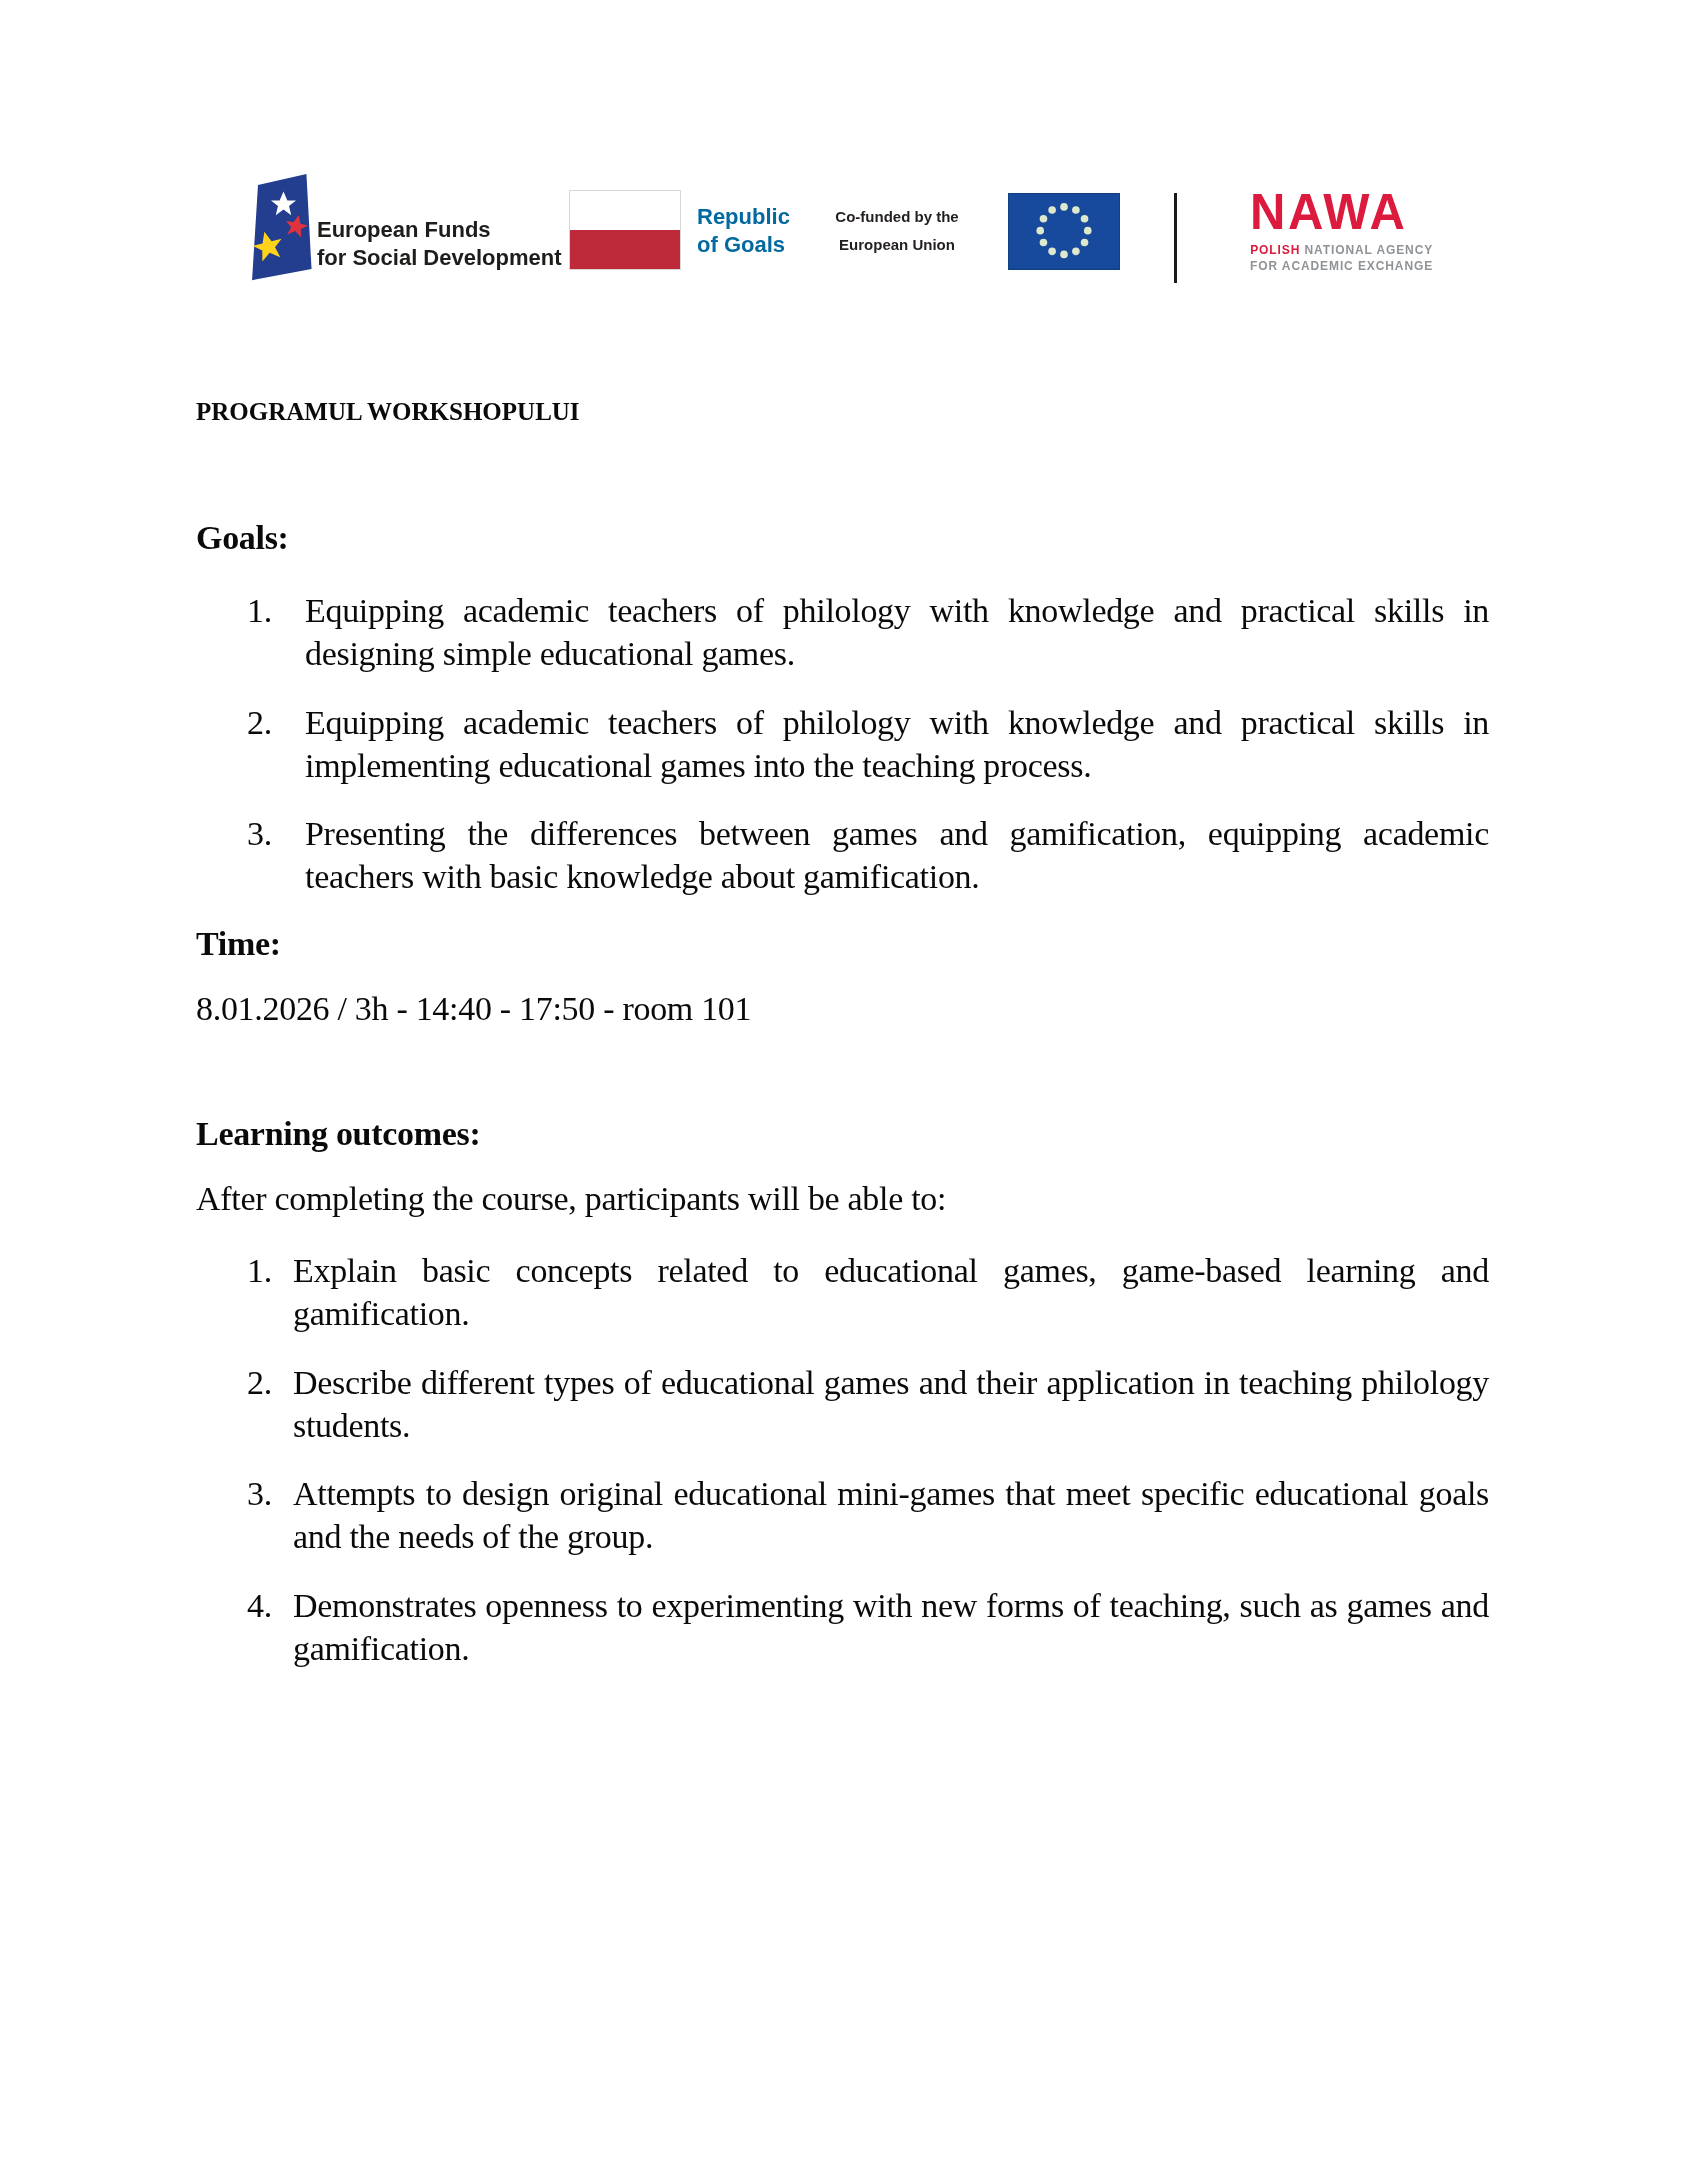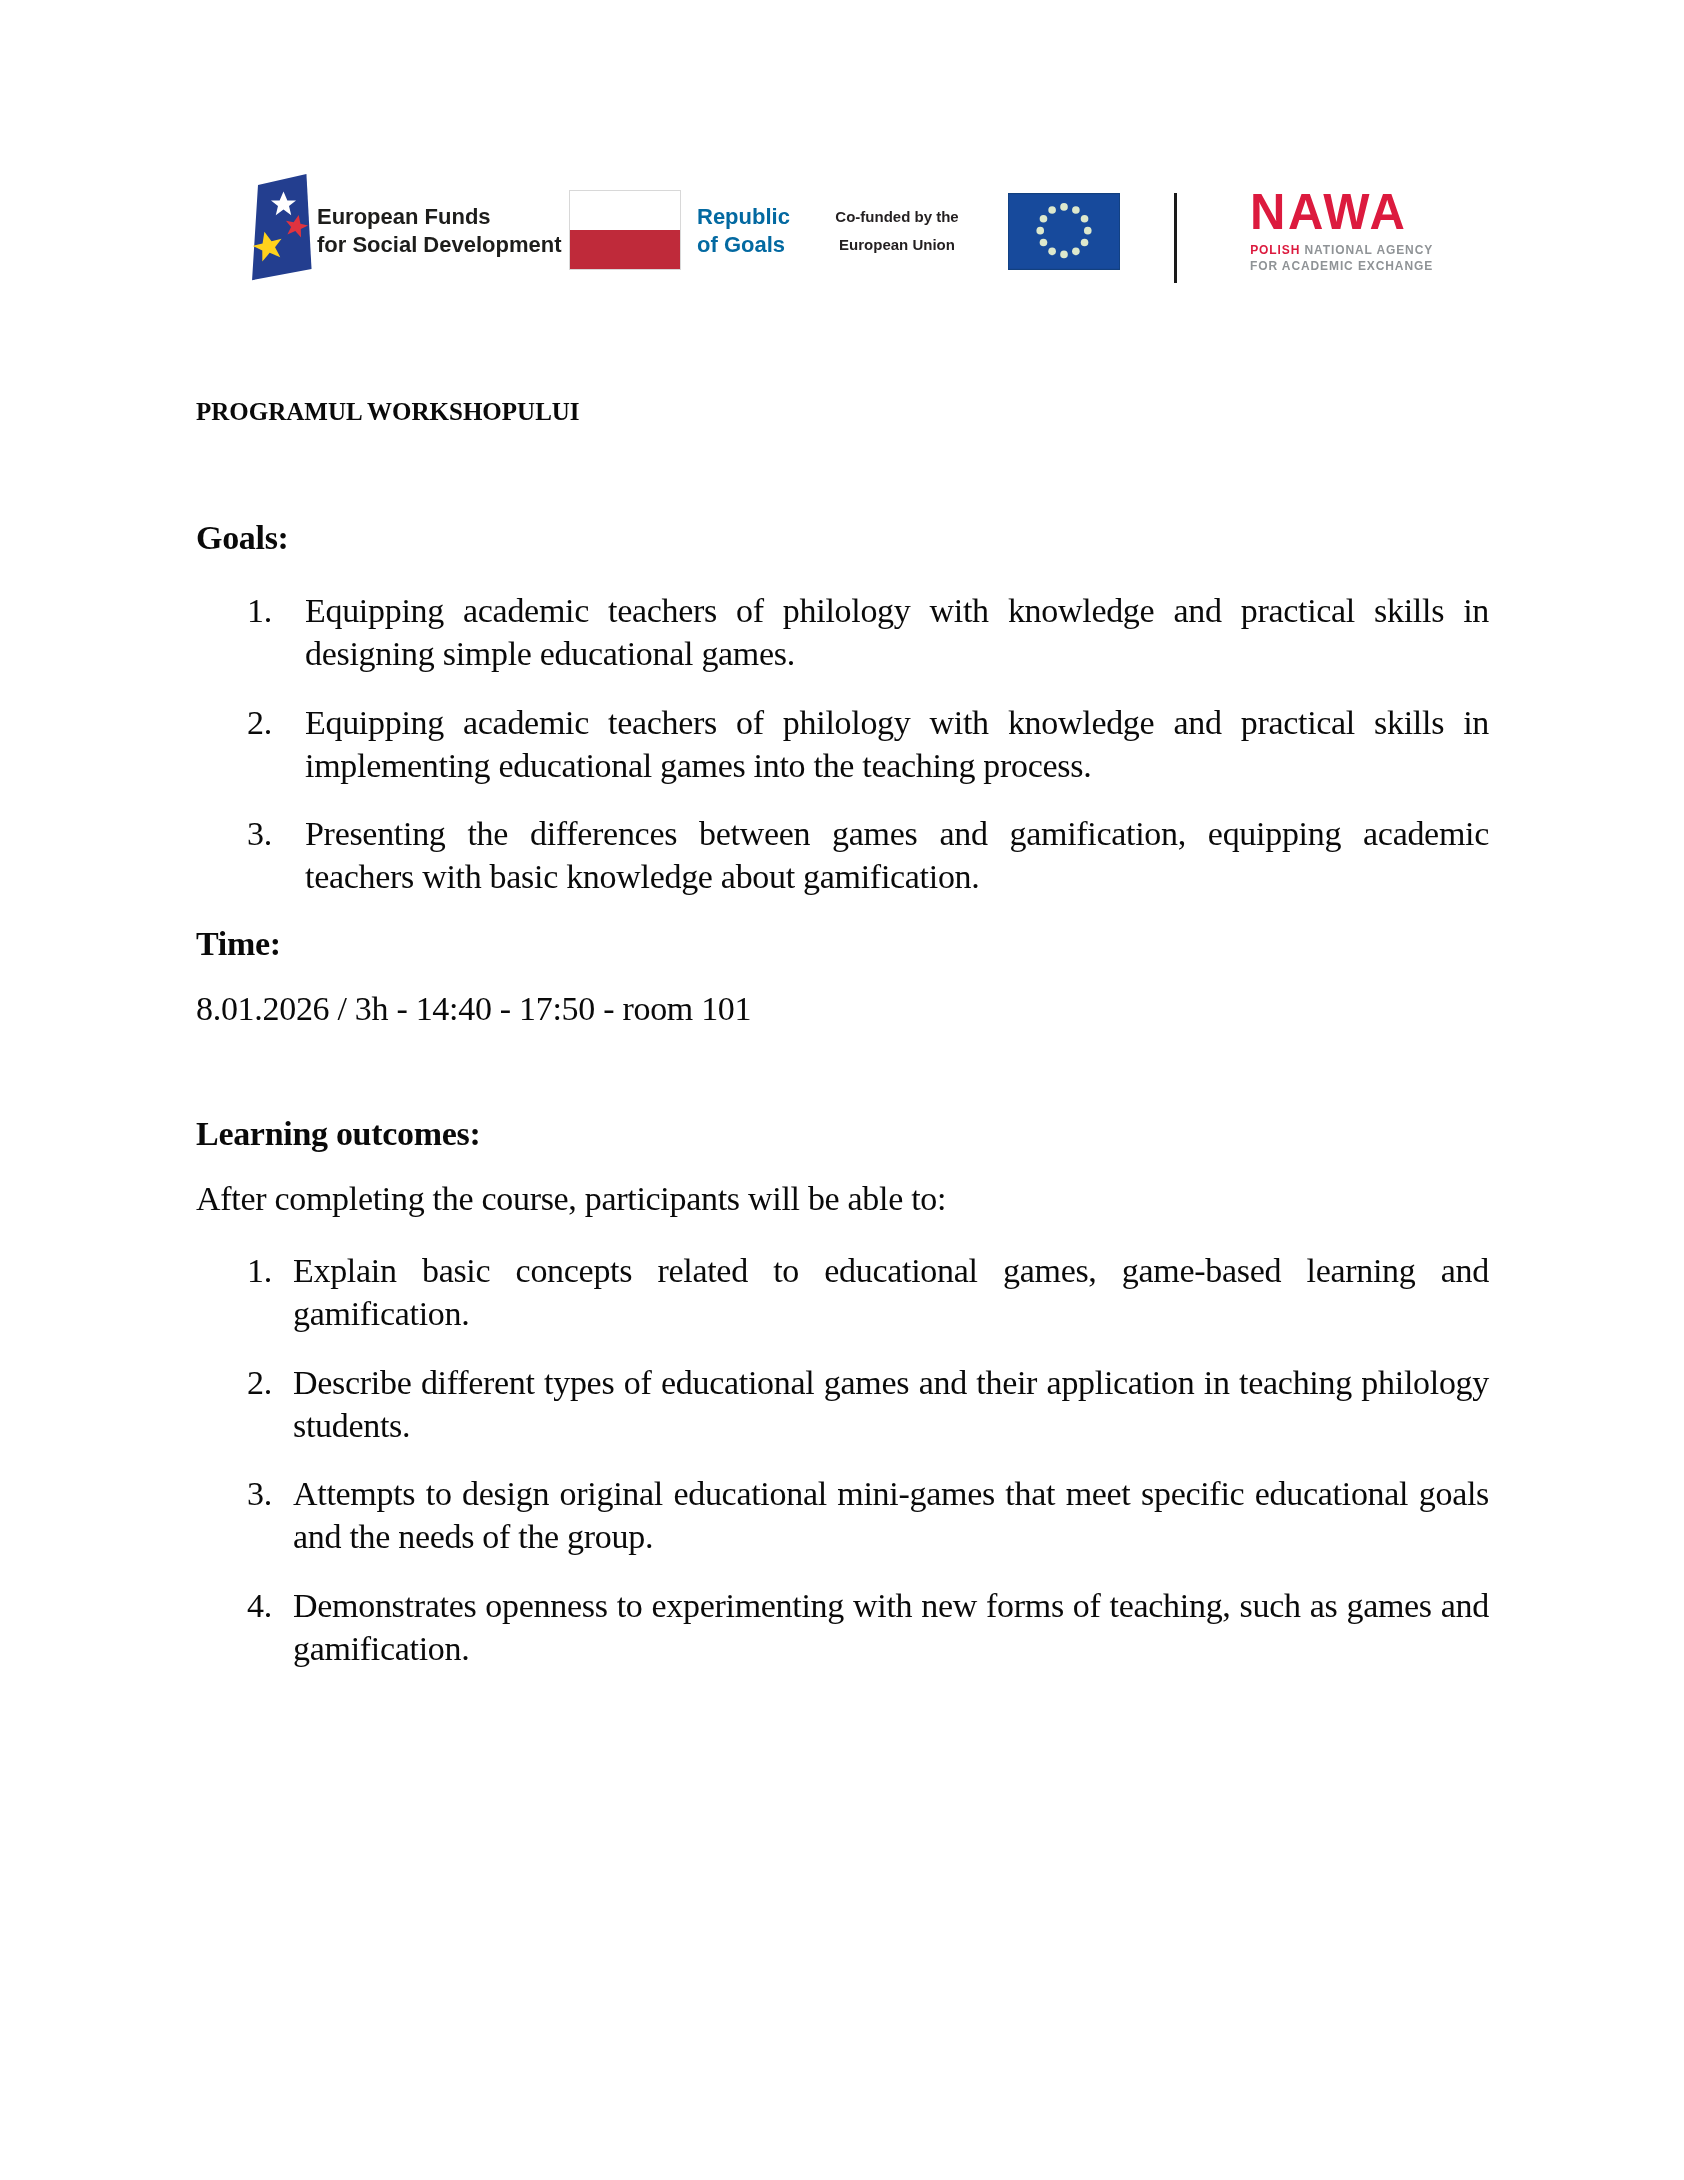--- a/index.html
+++ b/index.html
@@ -5,21 +5,21 @@
   html,body { margin:0; padding:0; background:#ffffff; }
   .page {
     position:relative; width:1685px; height:2181px;
     background:#ffffff; overflow:hidden;
     font-family:"Liberation Serif", serif; color:#0a0a0a;
   }
   
   .logo-bar { position:absolute; left:0; top:0; width:1685px; height:307px; }
   .funds-flag { position:absolute; left:252px; top:174px; }
   .funds-text {
-    position:absolute; left:317px; top:203px;
+    position:absolute; left:317px; top:216px;
     font-family:"Liberation Sans", sans-serif; font-weight:bold;
     font-size:22px; line-height:28px; color:#1d1d1b;
   }
   .pl-flag {
     position:absolute; left:569px; top:190px; width:112px; height:80px;
     border:0.9px solid #d8d8d8; box-sizing:border-box;
   }
   .pl-flag .white { height:39px; background:#ffffff; }
   .pl-flag .red   { height:39px; background:#bf2a3a; }
   .pl-text {

